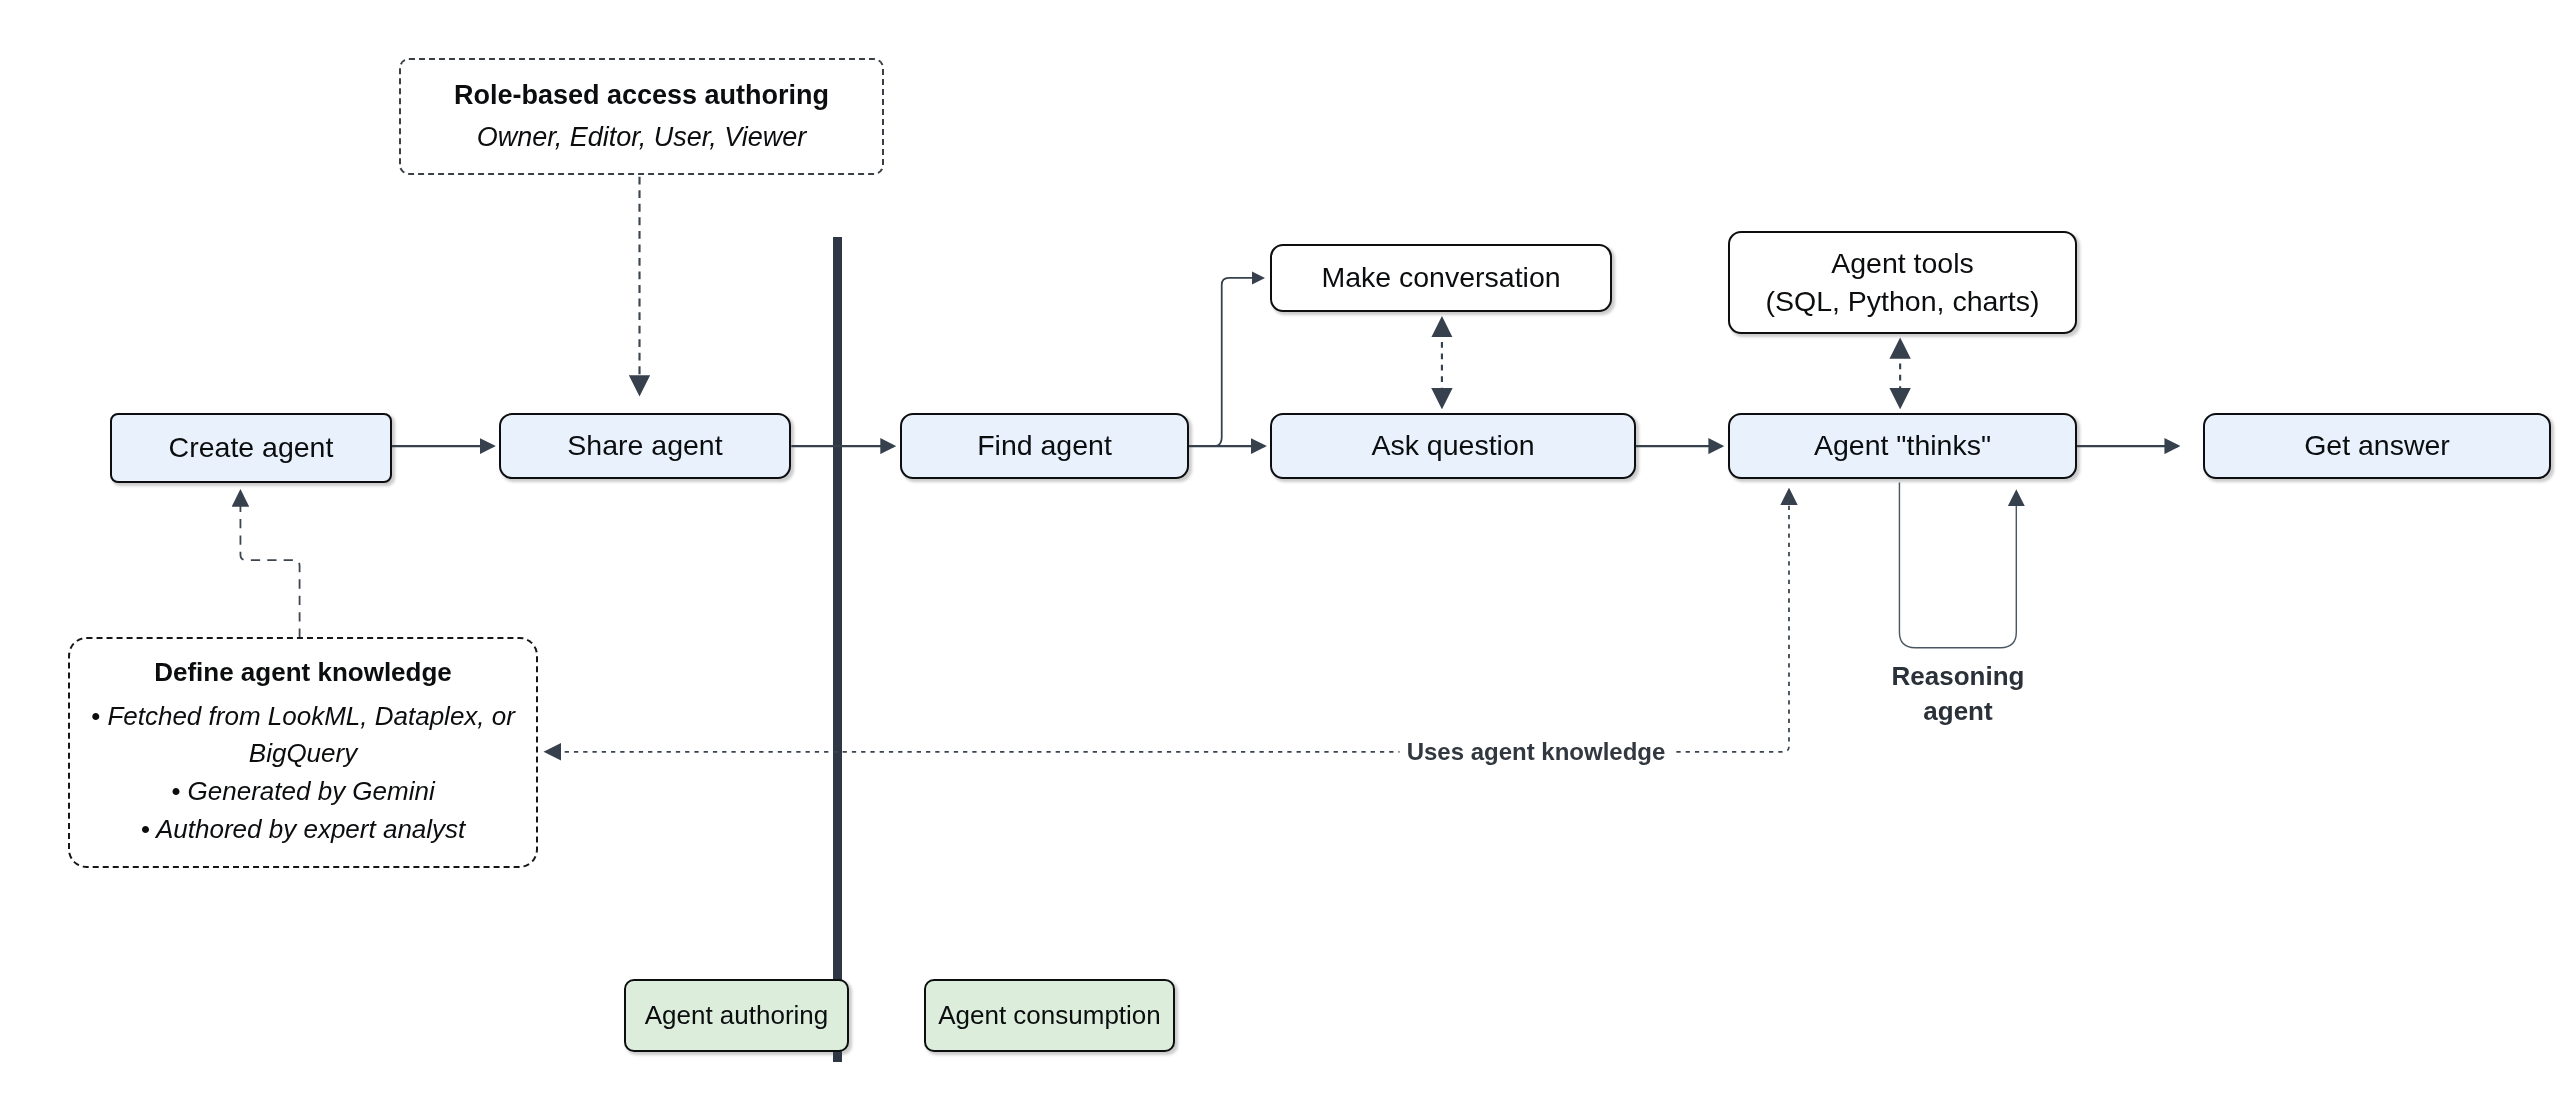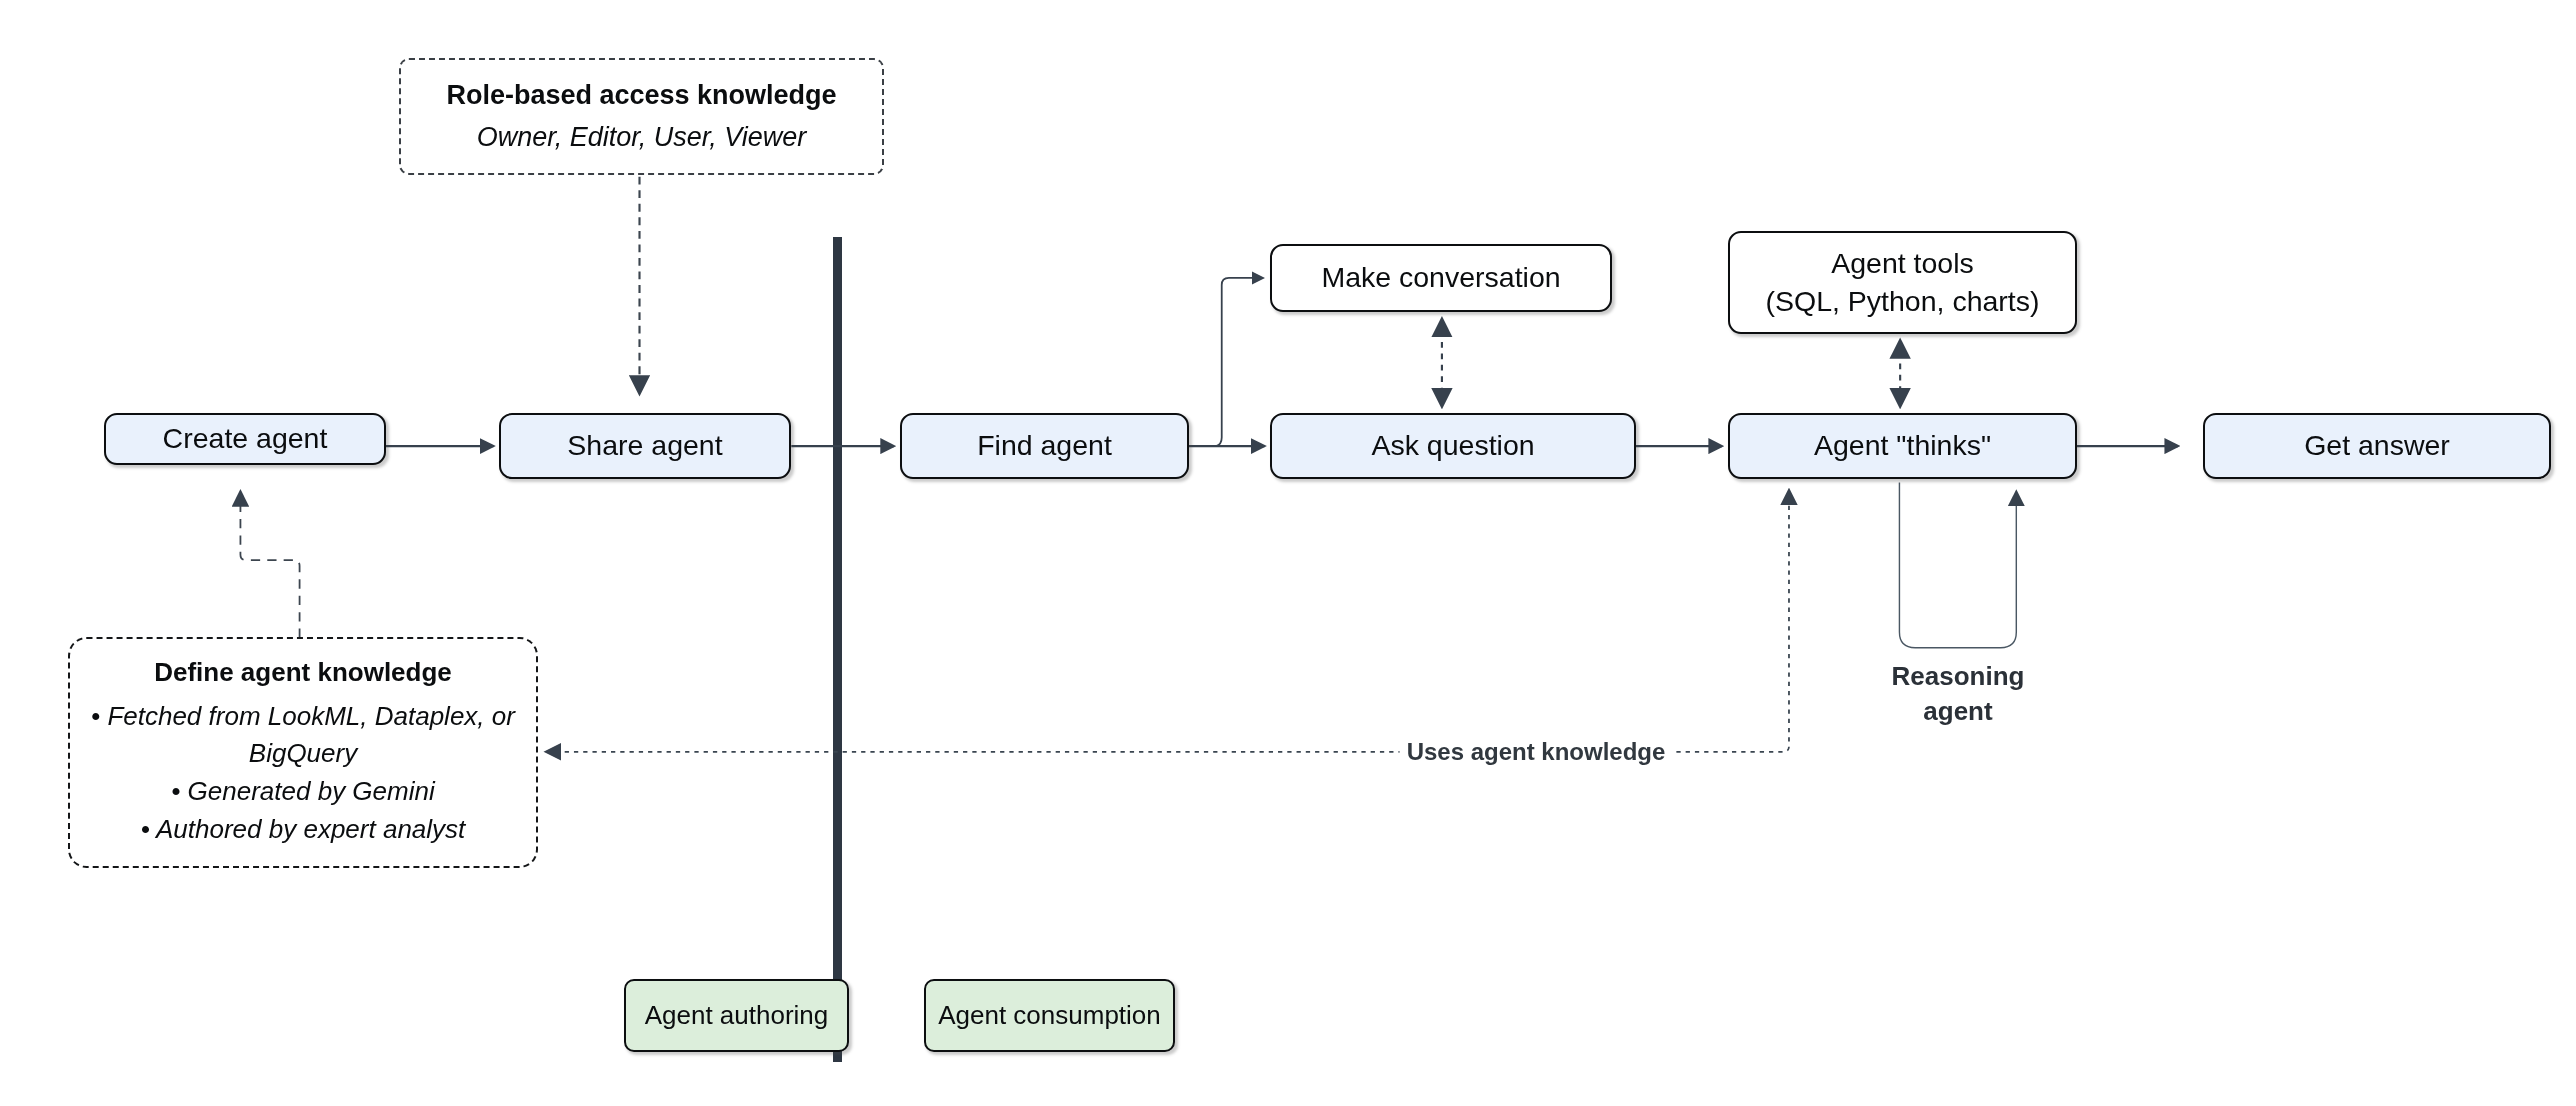--- a/index.html
+++ b/index.html
@@ -102,32 +102,32 @@
     <path d="M2023 448 V570" stroke="#37414D" stroke-width="3" stroke-dasharray="8 8" fill="none" marker-start="url(#arrBig)" marker-end="url(#arrBig)"></path>
 
     <path d="M2666 478 V570" stroke="#37414D" stroke-width="3" stroke-dasharray="8 8" fill="none" marker-start="url(#arrBig)" marker-end="url(#arrBig)"></path>
 
     <path d="M766 1055 H2502 Q2510 1055 2510 1047 V688" stroke="#3a4550" stroke-width="2.5" stroke-dasharray="6 7" fill="none" marker-start="url(#arrBig)" marker-end="url(#arrBig)"></path>
 
     <path d="M2665 677 V887 Q2665 909 2687 909 H2807 Q2829 909 2829 887 V690" stroke="#4a5763" stroke-width="2" fill="none" marker-end="url(#arrSmall)"></path>
   </svg>
 
   <div class="dashedbox rolebox" style="left:399px;top:58px;width:485px;height:117px;">
-    <div class="t1">Role-based access knowledge</div>
+    <div class="t1">Role-based access authoring</div>
     <div class="t2">Owner, Editor, User, Viewer</div>
   </div>
 
   <div class="dashedbox definebox" style="left:68px;top:637px;width:470px;height:231px;">
     <div class="t1">Define agent knowledge</div>
     <div class="bullet">• Fetched from LookML, Dataplex, or BigQuery</div>
     <div class="bullet">• Generated by Gemini</div>
     <div class="bullet">• Authored by expert analyst</div>
   </div>
 
-  <div class="node blue" style="left:104px;top:413px;width:282px;height:52px;">
+  <div class="node blue" style="left:110px;top:413px;width:282px;height:70px;border-radius:8px;">
     <span>Create agent</span>
   </div>
 
   <div class="node blue" style="left:499px;top:413px;width:292px;height:66px;">
     <span>Share agent</span>
   </div>
 
   <div class="node blue" style="left:900px;top:413px;width:289px;height:66px;">
     <span>Find agent</span>
   </div>

